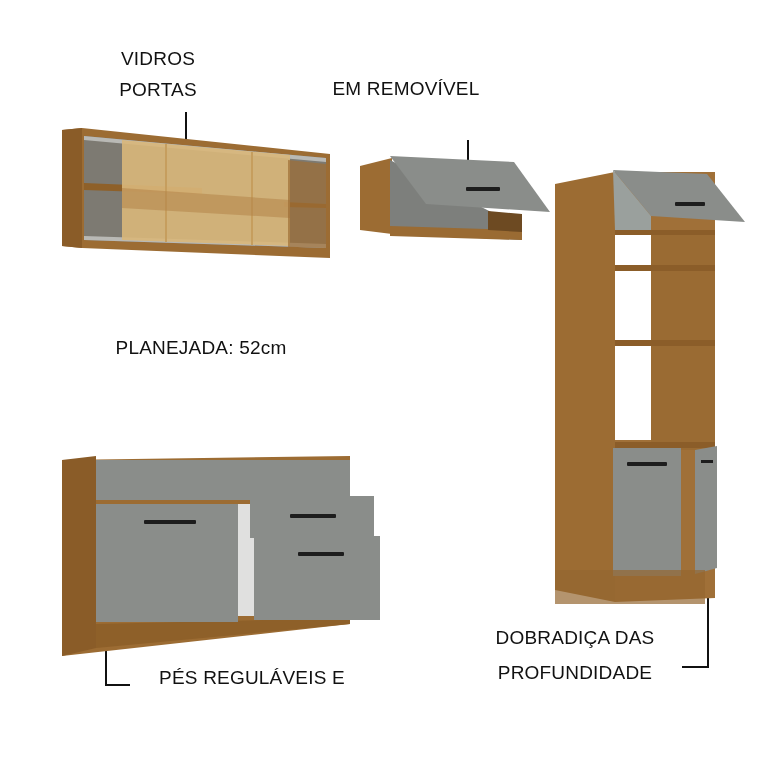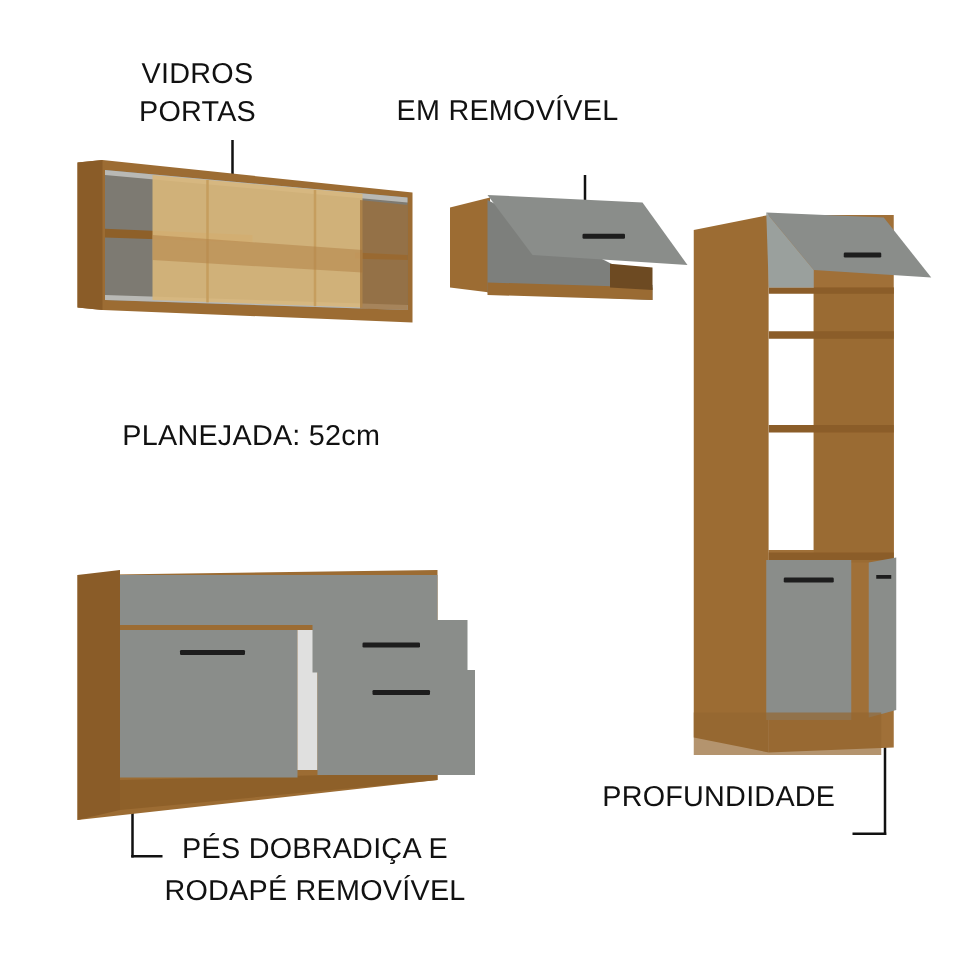--- a/index.html
+++ b/index.html
@@ -1,18 +1,18 @@
 <!DOCTYPE html>
 <html><head>
 <meta charset="utf-8">
 <style>
   html, body { margin:0; padding:0; background:#ffffff; }
   body { width:780px; height:780px; position:relative; overflow:hidden; font-family:"Liberation Sans", sans-serif; color:#111; }
   .abs { position:absolute; }
-  .label { position:absolute; font-size:23px; line-height:31px; text-align:center; color:#111; letter-spacing:0.2px; white-space:nowrap; }
+  .label { position:absolute; font-size:19px; line-height:31px; text-align:center; color:#111; letter-spacing:0.2px; white-space:nowrap; }
   .line { position:absolute; background:#111; }
   svg { position:absolute; overflow:visible; }
 </style>
 </head>
 <body>
 
 <div class="label" style="left:98px; top:43px; width:120px;">
   <div>VIDROS</div>
   <div>PORTAS</div>
 </div>
@@ -23,27 +23,27 @@
 </div>
 <div class="line" style="left:467px; top:140px; width:2px; height:48px;"></div>
 
 <div class="label" style="left:86px; top:332px; width:230px; line-height:32px;">
   <div>PLANEJADA: 52cm</div>
 </div>
 
 <div class="line" style="left:105px; top:648px; width:2px; height:38px;"></div>
 <div class="line" style="left:105px; top:684px; width:25px; height:2px;"></div>
 <div class="label" style="left:124px; top:661px; width:256px; line-height:34px;">
-  <div style="text-align:center;">PÉS DOBRADIÇA E</div>
-  <div>RODAPÉ REMOVÍVEL</div>
+  <div style="text-align:center;">PÉS REGULÁVEIS E</div>
 </div>
 
 <div class="line" style="left:707px; top:560px; width:2px; height:108px;"></div>
 <div class="line" style="left:682px; top:666px; width:27px; height:2px;"></div>
 <div class="label" style="left:458px; top:620px; width:234px; line-height:35px;">
+  <div>DOBRADIÇA DAS</div>
   <div>PROFUNDIDADE</div>
 </div>
 
 <div class="abs" style="left:62px; top:128px; width:268px; height:130px;">
   <svg width="268" height="130">
     <polygon points="0,2 20,0 268,26 268,130 20,120 0,118" fill="#9c6c33"></polygon>
     <polygon points="0,2 20,0 20,120 0,118" fill="#8a5c28"></polygon>
     <polygon points="22,8 264,30 264,120 22,112" fill="#7d7a72"></polygon>
     <polygon points="22,8 264,30 264,34 22,12" fill="#b9b9b5"></polygon>
     <polygon points="22,108 264,116 264,120 22,112" fill="#b9b9b5"></polygon>

